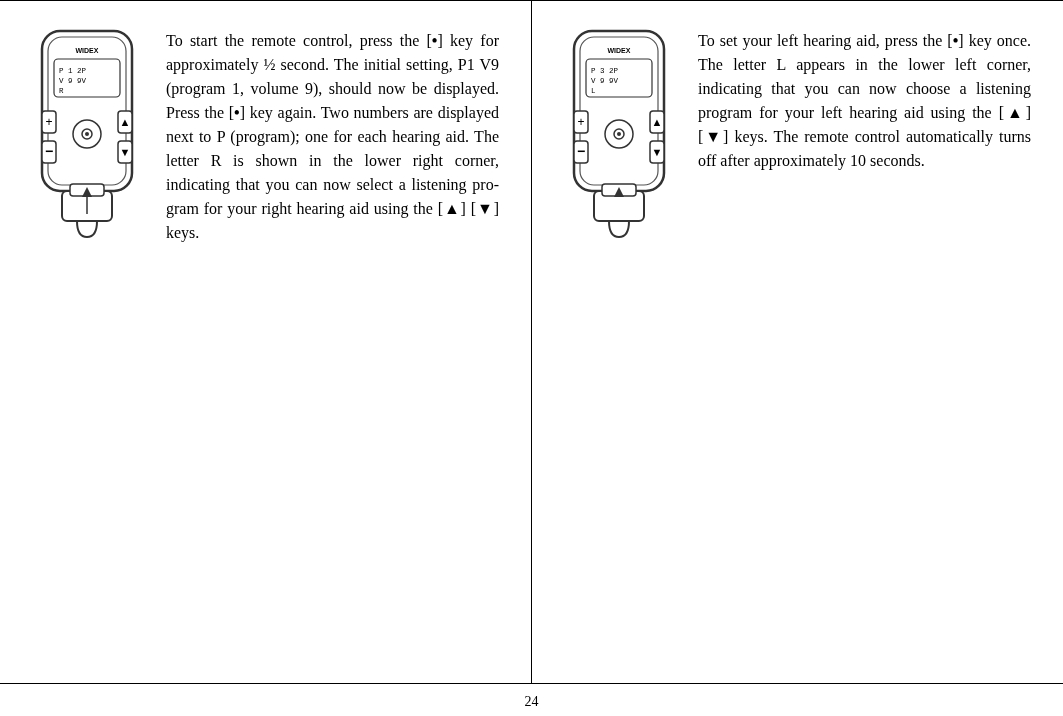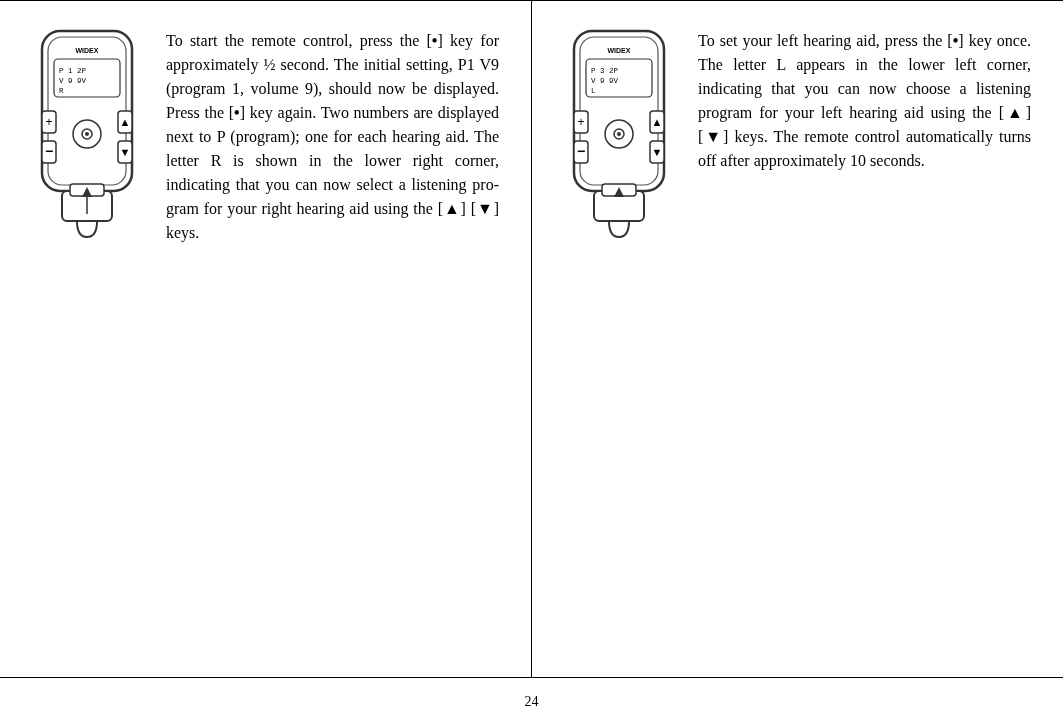--- a/index.html
+++ b/index.html
@@ -48,21 +48,21 @@
       flex: 1;
       text-align: justify;
       hyphens: auto;
       font-size: 16px;
       line-height: 1.5;
     }
 
     .page-number-row {
       display: flex;
       justify-content: space-around;
-      padding: 14px 0 4px 0;
+      padding: 8px 0 4px 0;
       border-top: 1.5px solid #000;
       font-size: 14px;
     }
 
     .page-num {
       width: 50%;
       text-align: center;
     }
 
     

